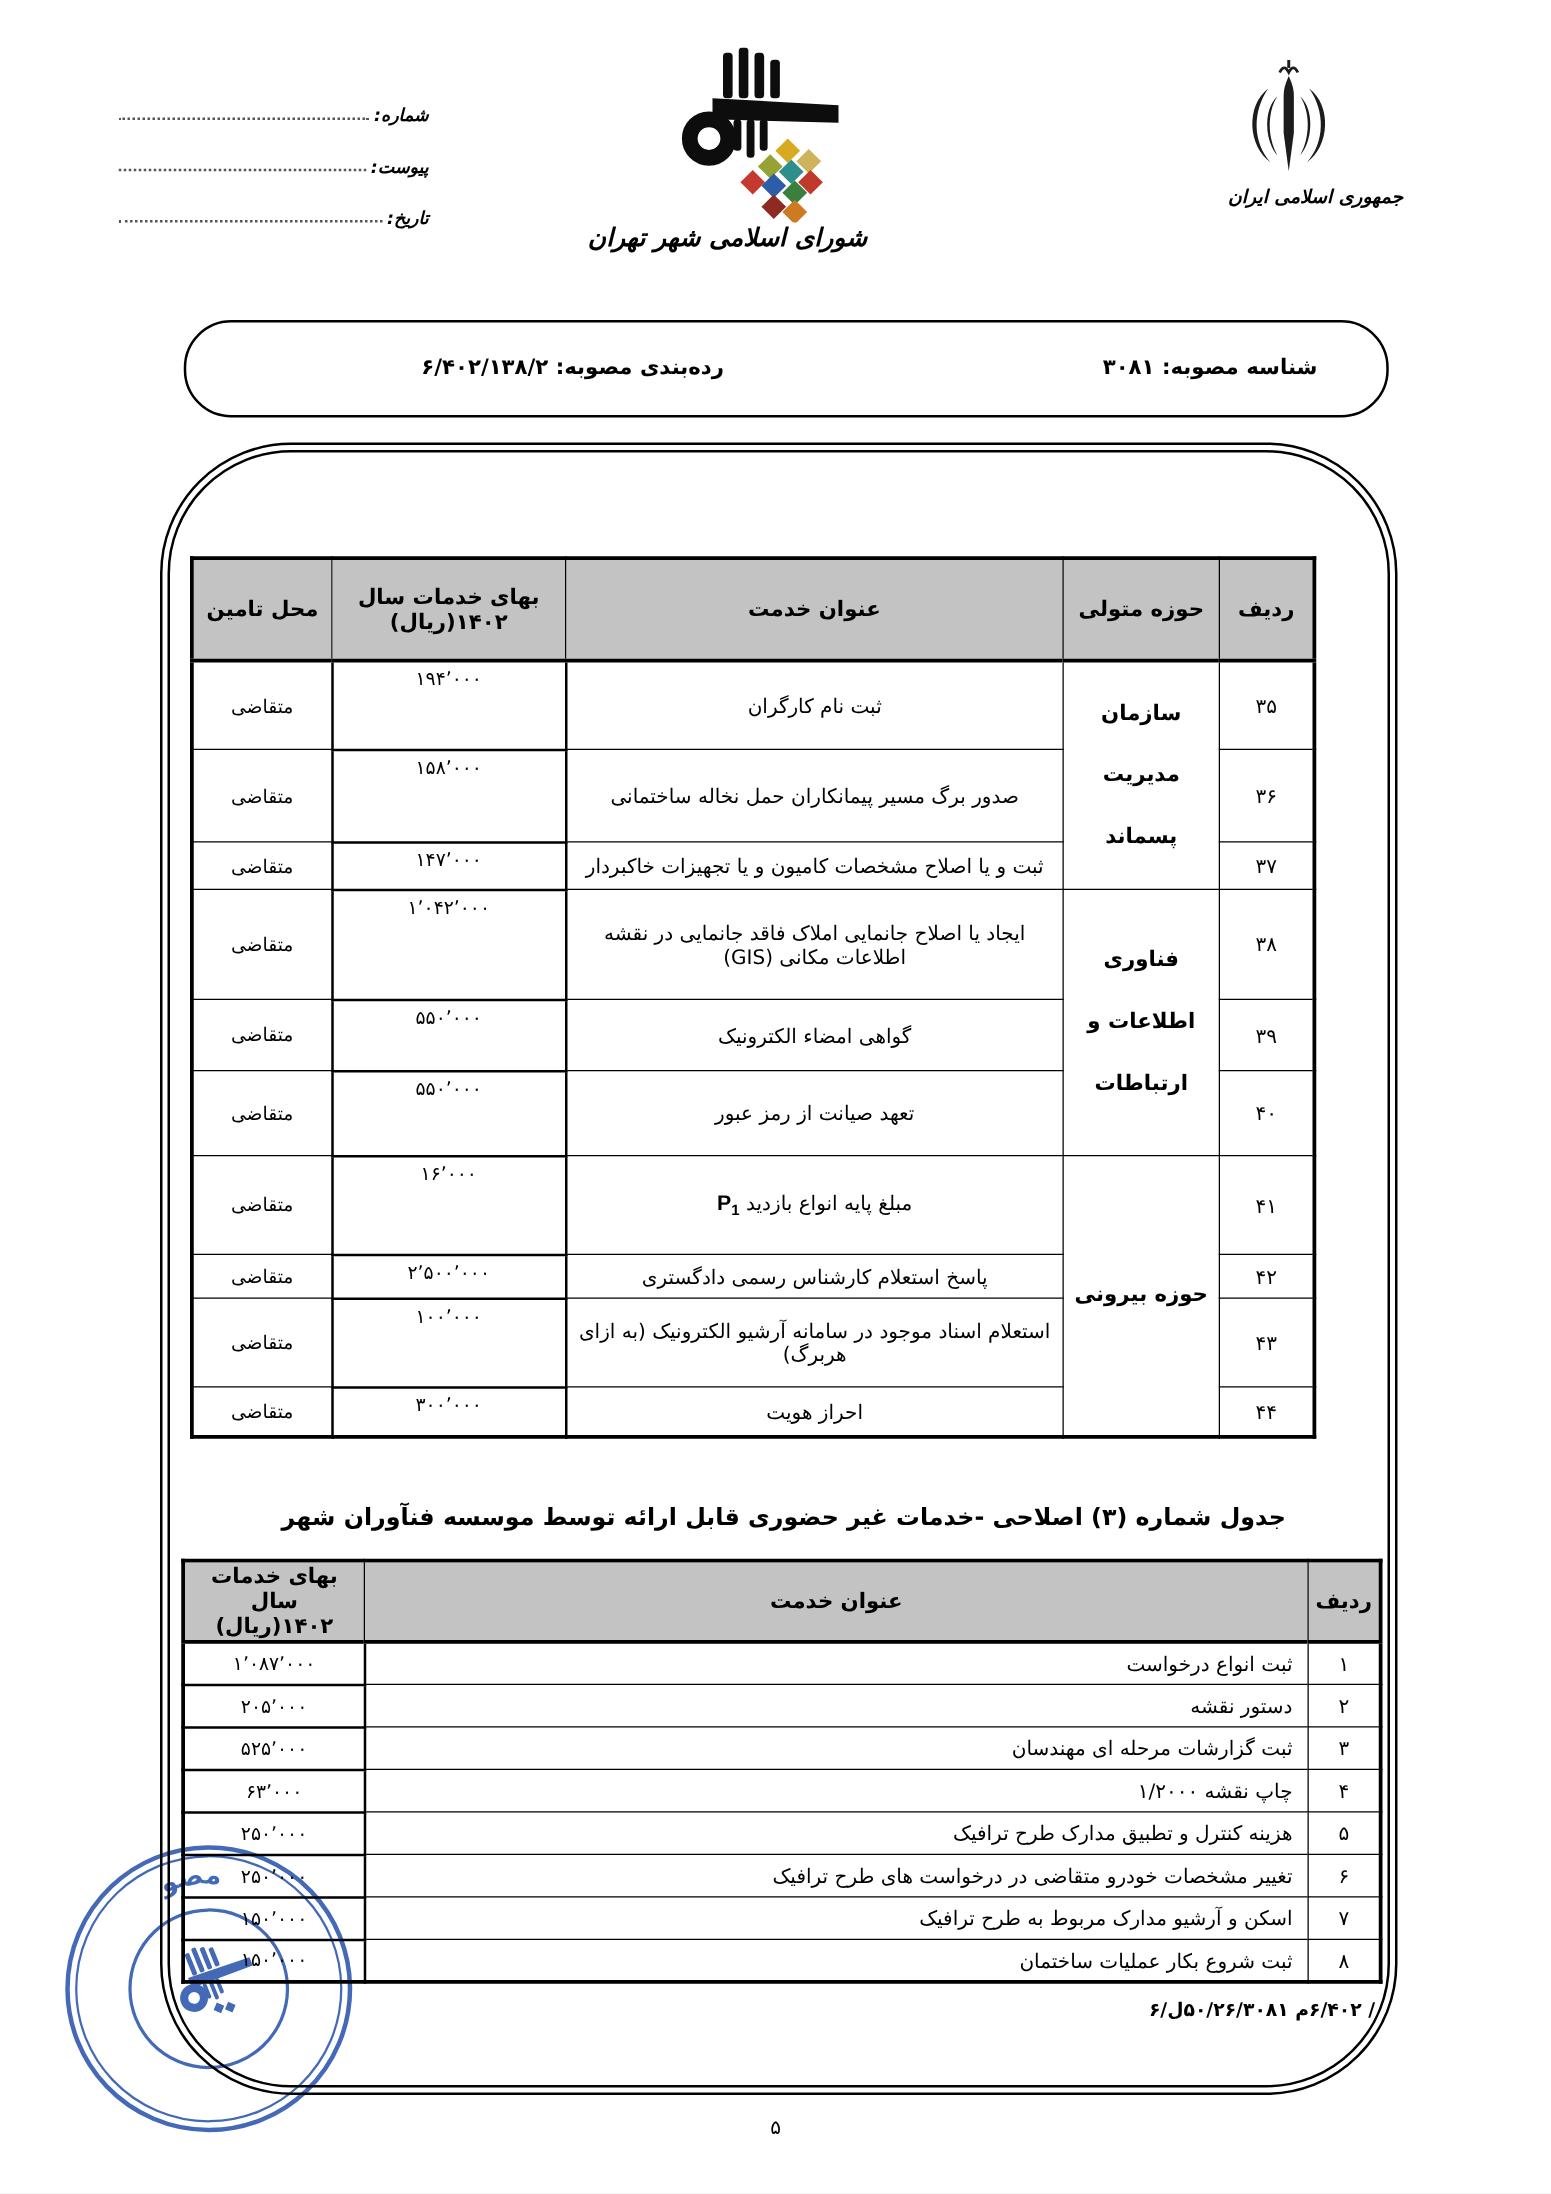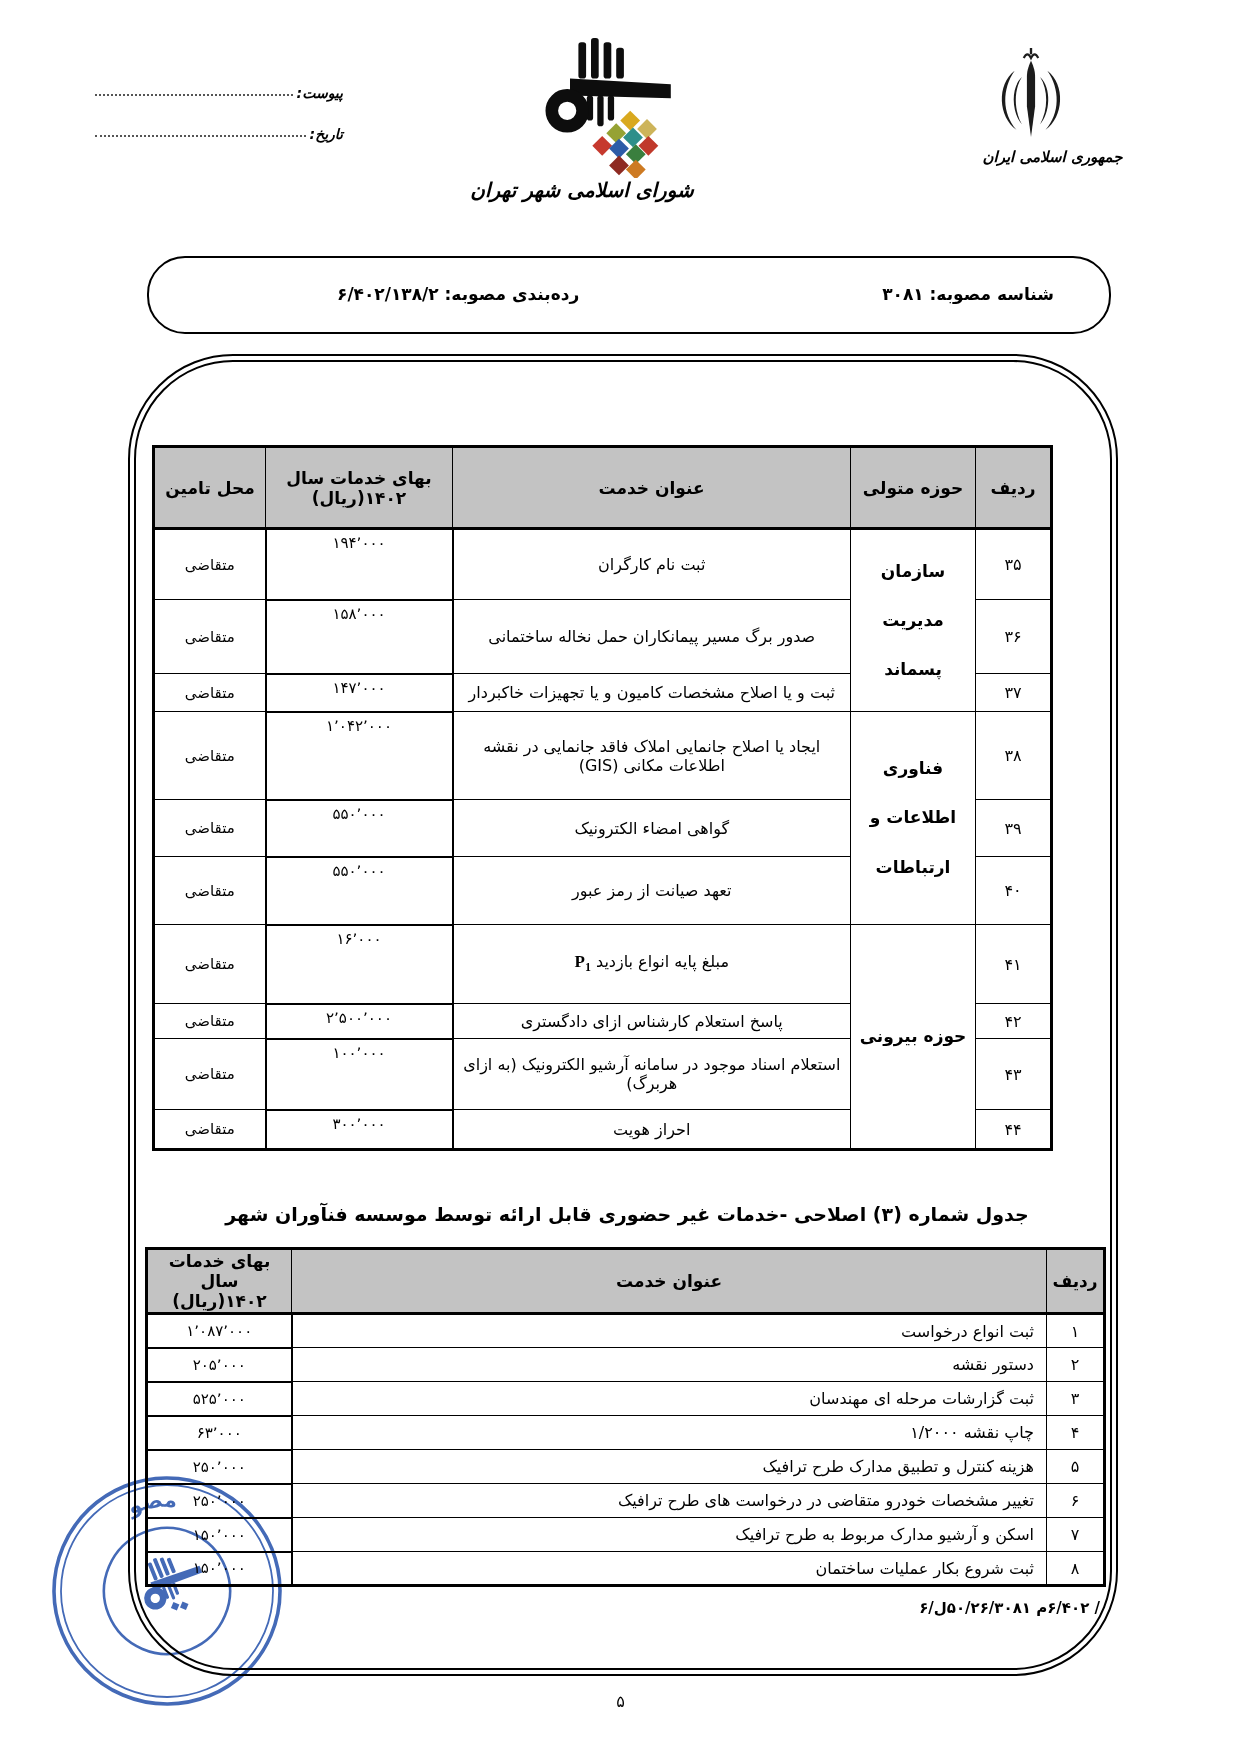--- a/index.html
+++ b/index.html
@@ -36,38 +36,42 @@
     overflow:hidden; padding:1px 3px;}
   th{background:#c3c3c3; font-weight:bold; font-size:17px; border-bottom:3px solid #000;
      border-left:1.8px solid #000; border-right:1.8px solid #000;}
   .c-price{border:2.4px solid #000; vertical-align:top; padding-top:4px; font-size:15px;}
   .c-src{font-size:15px;}
   .c-no{font-size:16px; font-weight:normal;}
   .c-group{font-weight:bold; font-size:17px; line-height:2.9;}
   .c-title{font-size:16px;}
   #table2 .c-title{text-align:right; padding-right:12px;}
   #table2 .c-price{vertical-align:middle; padding-top:1px;}
-  .pbold{font-family:Liberation Serif, serif; font-weight:bold; font-size:17px;}
+  .pbold{font-family:Liberation Sans, sans-serif; font-weight:bold; font-size:17px;}
   .pbold sub{font-size:12px;}
   .t2-title{position:absolute; top:1203px; right:135px; width:958px; text-align:center;
     font-size:19px; font-weight:bold;}
   
   .ref-code{position:absolute; top:1599px; right:141px; font-size:15px; font-weight:bold;}
   .bidi-ltr{direction:ltr; unicode-bidi:bidi-override;}
   .page-num{position:absolute; top:1692px; left:0; right:0; text-align:center; font-size:16px;}
   
   .stamp{position:absolute; left:48px; top:1472px; width:238px; height:238px;
     transform:rotate(-22deg); opacity:.88; mix-blend-mode:multiply; z-index:6;}
 </style>
 </head>
 <body>
 
 <div class="page">
 
   <div class="form-block">
+    <div class="form-row">
+      <span class="form-label">شماره:</span>
+      <div class="form-dots"></div>
+    </div>
     <div class="form-row">
       <span class="form-label">پیوست:</span>
       <div class="form-dots"></div>
     </div>
     <div class="form-row">
       <span class="form-label">تاریخ:</span>
       <div class="form-dots"></div>
     </div>
   </div>
 
@@ -183,21 +187,21 @@
       <td class="c-group" rowspan="4">حوزه بیرونی</td>
       <td class="c-title">
         <span>مبلغ پایه انواع بازدید</span>
         <b class="pbold"><span>P</span><sub>1</sub></b>
       </td>
       <td class="c-price">۱۶٬۰۰۰</td>
       <td class="c-src">متقاضی</td>
     </tr>
     <tr style="height:35px">
       <td class="c-no">۴۲</td>
-      <td class="c-title">پاسخ استعلام کارشناس ازای دادگستری</td>
+      <td class="c-title">پاسخ استعلام کارشناس رسمی دادگستری</td>
       <td class="c-price">۲٬۵۰۰٬۰۰۰</td>
       <td class="c-src">متقاضی</td>
     </tr>
     <tr style="height:71px">
       <td class="c-no">۴۳</td>
       <td class="c-title">استعلام اسناد موجود در سامانه آرشیو الکترونیک (به ازای هربرگ)</td>
       <td class="c-price">۱۰۰٬۰۰۰</td>
       <td class="c-src">متقاضی</td>
     </tr>
     <tr style="height:40px">

